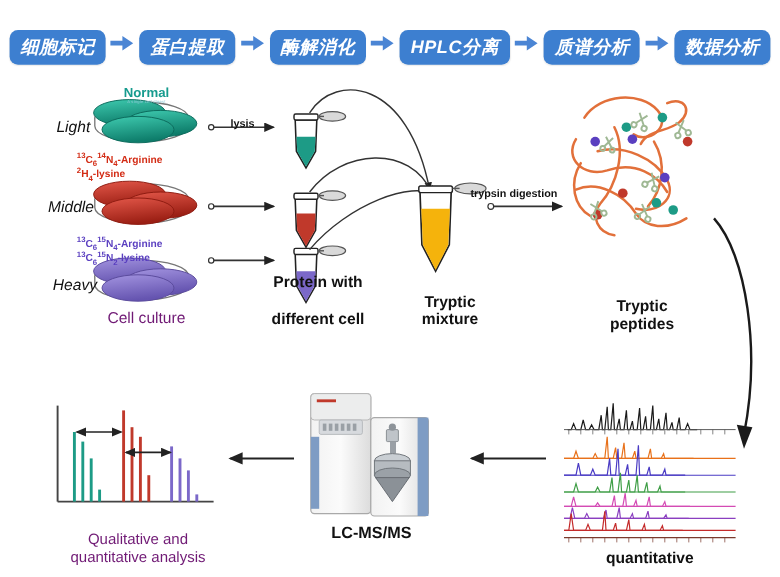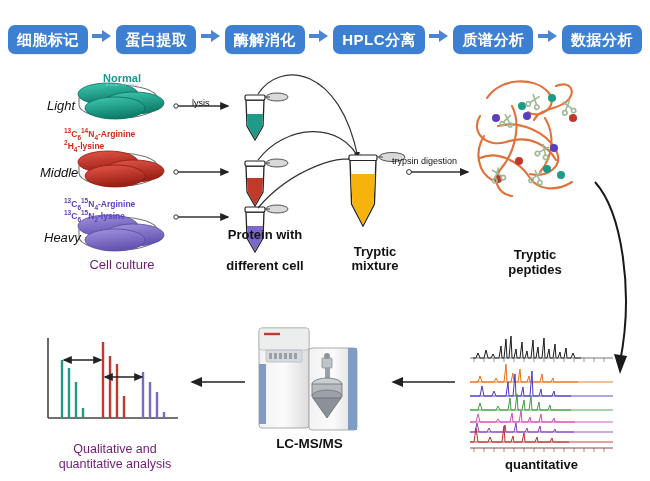--- a/index.html
+++ b/index.html
@@ -14,37 +14,38 @@
   .pipeline{
     position:absolute;left:0;top:16px;width:650px;height:46px;
     display:flex;align-items:center;justify-content:space-between;
     padding:0 8px;box-sizing:border-box;
   }
   .pbox{
     background:#3d7fd0;color:#fff;border-radius:7px;
     font-size:15px;font-weight:700;letter-spacing:.5px;
     padding:7px 9px;white-space:nowrap;line-height:1;
     box-shadow:0 1px 1px rgba(0,0,0,.08);
+    font-style:italic;
   }
   .parrow{width:20px;height:20px;flex:0 0 20px;position:relative;}
   .parrow svg{display:block;}
 
   
   .abs{position:absolute;}
   .lbl{position:absolute;white-space:nowrap;line-height:1.1;}
   .cap{font-size:13px;font-weight:700;color:#111;text-align:center;}
   .capn{font-size:13px;font-weight:400;color:#701a75;text-align:center;}
   .side{font-size:13px;font-weight:400;font-style:italic;color:#111;}
   .iso-red{color:#d32b14;font-size:8.5px;font-weight:700;white-space:nowrap;}
   .iso-pur{color:#5a3fc0;font-size:8.5px;font-weight:700;white-space:nowrap;}
   .iso-red sup,.iso-pur sup{font-size:6.5px;vertical-align:super;}
   .iso-red sub,.iso-pur sub{font-size:6.5px;vertical-align:sub;}
   .normal-t{color:#169b8e;font-size:11px;font-weight:700;text-align:center;}
   .normal-s{color:#8fc9d6;font-size:3.4px;text-align:center;letter-spacing:.2px;}
-  .smalltxt{font-size:9px;font-weight:400;color:#111;}
+  .smalltxt{font-size:9px;font-weight:700;color:#111;}
   svg{overflow:visible;}
 </style>
 </head>
 <body>
 
 <div id="root">
 
   <div class="pipeline">
 
     <div class="pbox">细胞标记</div>

